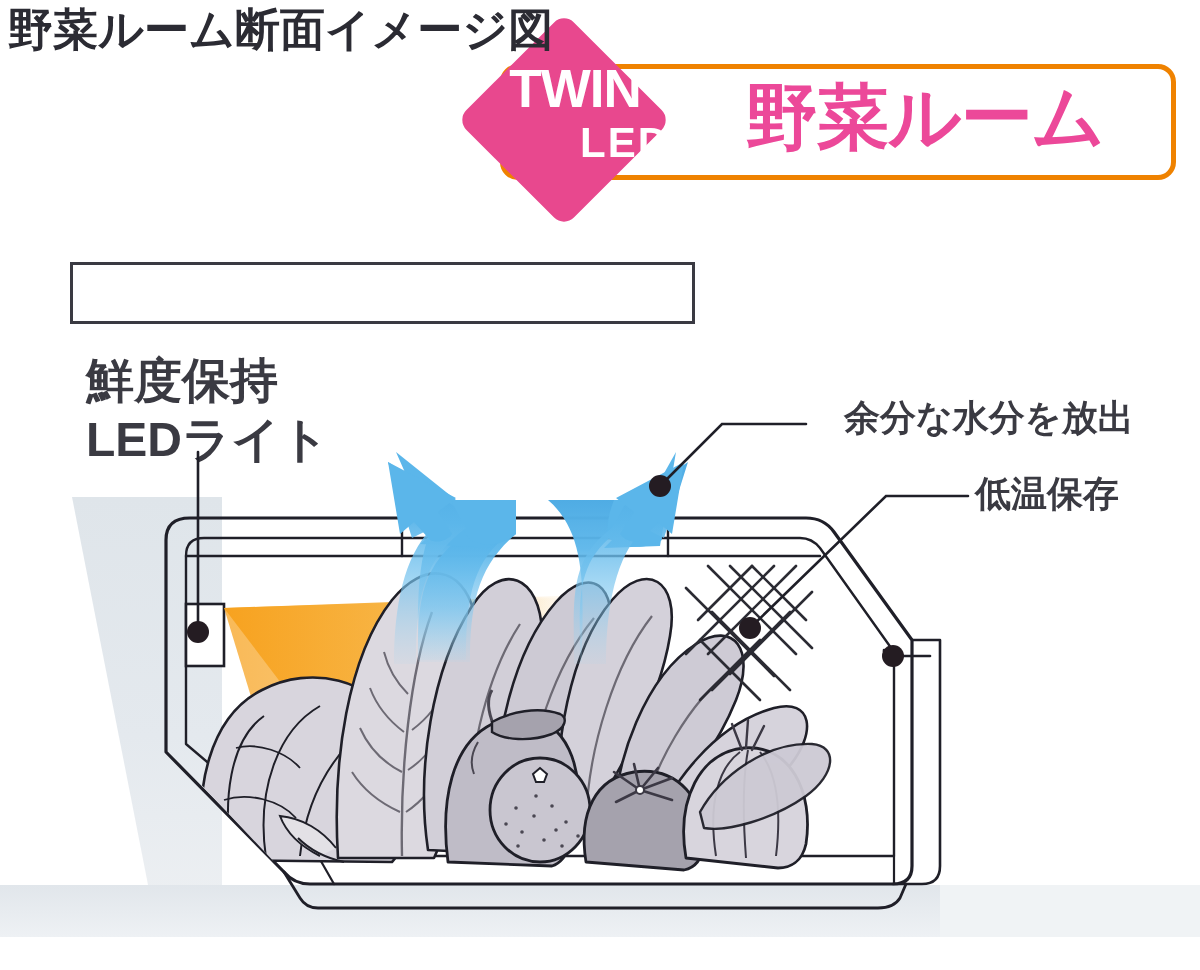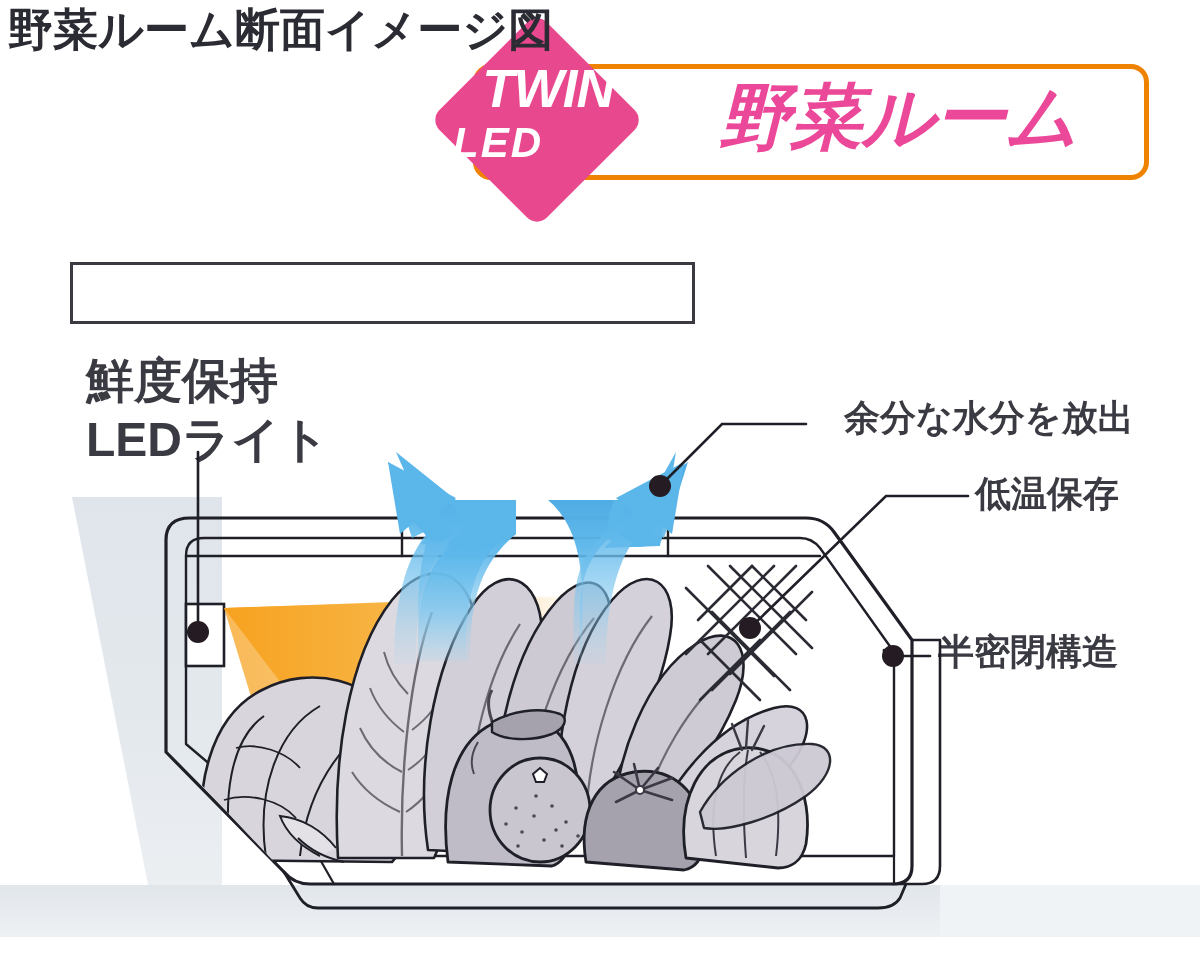--- a/index.html
+++ b/index.html
@@ -6,39 +6,39 @@
   html,body{margin:0;padding:0;background:#ffffff;}
   body{
     width:1200px;height:970px;position:relative;overflow:hidden;
     font-family:"Liberation Sans","DejaVu Sans",sans-serif;
     color:#3a3a42;
     -webkit-font-smoothing:antialiased;
   }
   .stage{position:absolute;inset:0;}
 
   
-  #header-badge{position:absolute;left:451px;top:52px;width:700px;height:140px;font-style:italic;}
+  #header-badge{position:absolute;left:478px;top:52px;width:700px;height:140px;}
   #badge-orange-box{
     position:absolute;left:22px;top:12px;width:676px;height:116px;
     border:5px solid #ef8200;border-radius:18px;background:#ffffff;box-sizing:border-box;
   }
   #badge-diamond{
     position:absolute;left:0px;top:0px;width:152px;height:152px;
     background:#e8488e;border-radius:14px;
     transform:rotate(45deg);
     transform-origin:center center;
   }
   #badge-diamond-wrap{position:absolute;left:10px;top:-8px;width:152px;height:152px;}
   #badge-twin-text{
     position:absolute;left:-8px;top:18px;width:190px;text-align:center;
     color:#ffffff;font-weight:bold;font-size:53px;letter-spacing:-1px;line-height:1;
     white-space:nowrap;
   }
   #badge-led-text{
-    position:absolute;left:-8px;top:78px;width:190px;text-align:left;
+    position:absolute;left:-8px;top:78px;width:190px;text-align:right;
     color:#ffffff;font-weight:bold;font-size:42px;letter-spacing:2px;line-height:1;
     white-space:nowrap;
   }
   #badge-room-text{
     position:absolute;left:268px;top:28px;
     color:#ec4899;font-weight:bold;font-size:72px;line-height:1.05;
     letter-spacing:-1px;white-space:nowrap;
   }
 
   
@@ -78,21 +78,20 @@
 
   <div id="figure-title-box"></div>
   <div id="figure-title-text">野菜ルーム断面イメージ図</div>
 
   <div class="callout" id="label-led">
     <div>鮮度保持</div>
     <div>LEDライト</div>
   </div>
   <div class="callout" id="label-moisture">余分な水分を放出</div>
   <div class="callout" id="label-lowtemp">低温保存</div>
-  <div class="callout" id="label-semisealed">半密閉構造</div>
 
   <svg id="diagram-svg" viewBox="0 0 1200 970">
     <defs>
       <linearGradient id="gradBeam" x1="0" y1="0" x2="1" y2="0">
         <stop offset="0%" stop-color="#f7a21f" stop-opacity="1"></stop>
         <stop offset="48%" stop-color="#f7b23f" stop-opacity="0.93"></stop>
         <stop offset="78%" stop-color="#fad493" stop-opacity="0.62"></stop>
         <stop offset="100%" stop-color="#fbe6c4" stop-opacity="0.12"></stop>
       </linearGradient>
       <linearGradient id="gradArrow" x1="0" y1="1" x2="0" y2="0">

